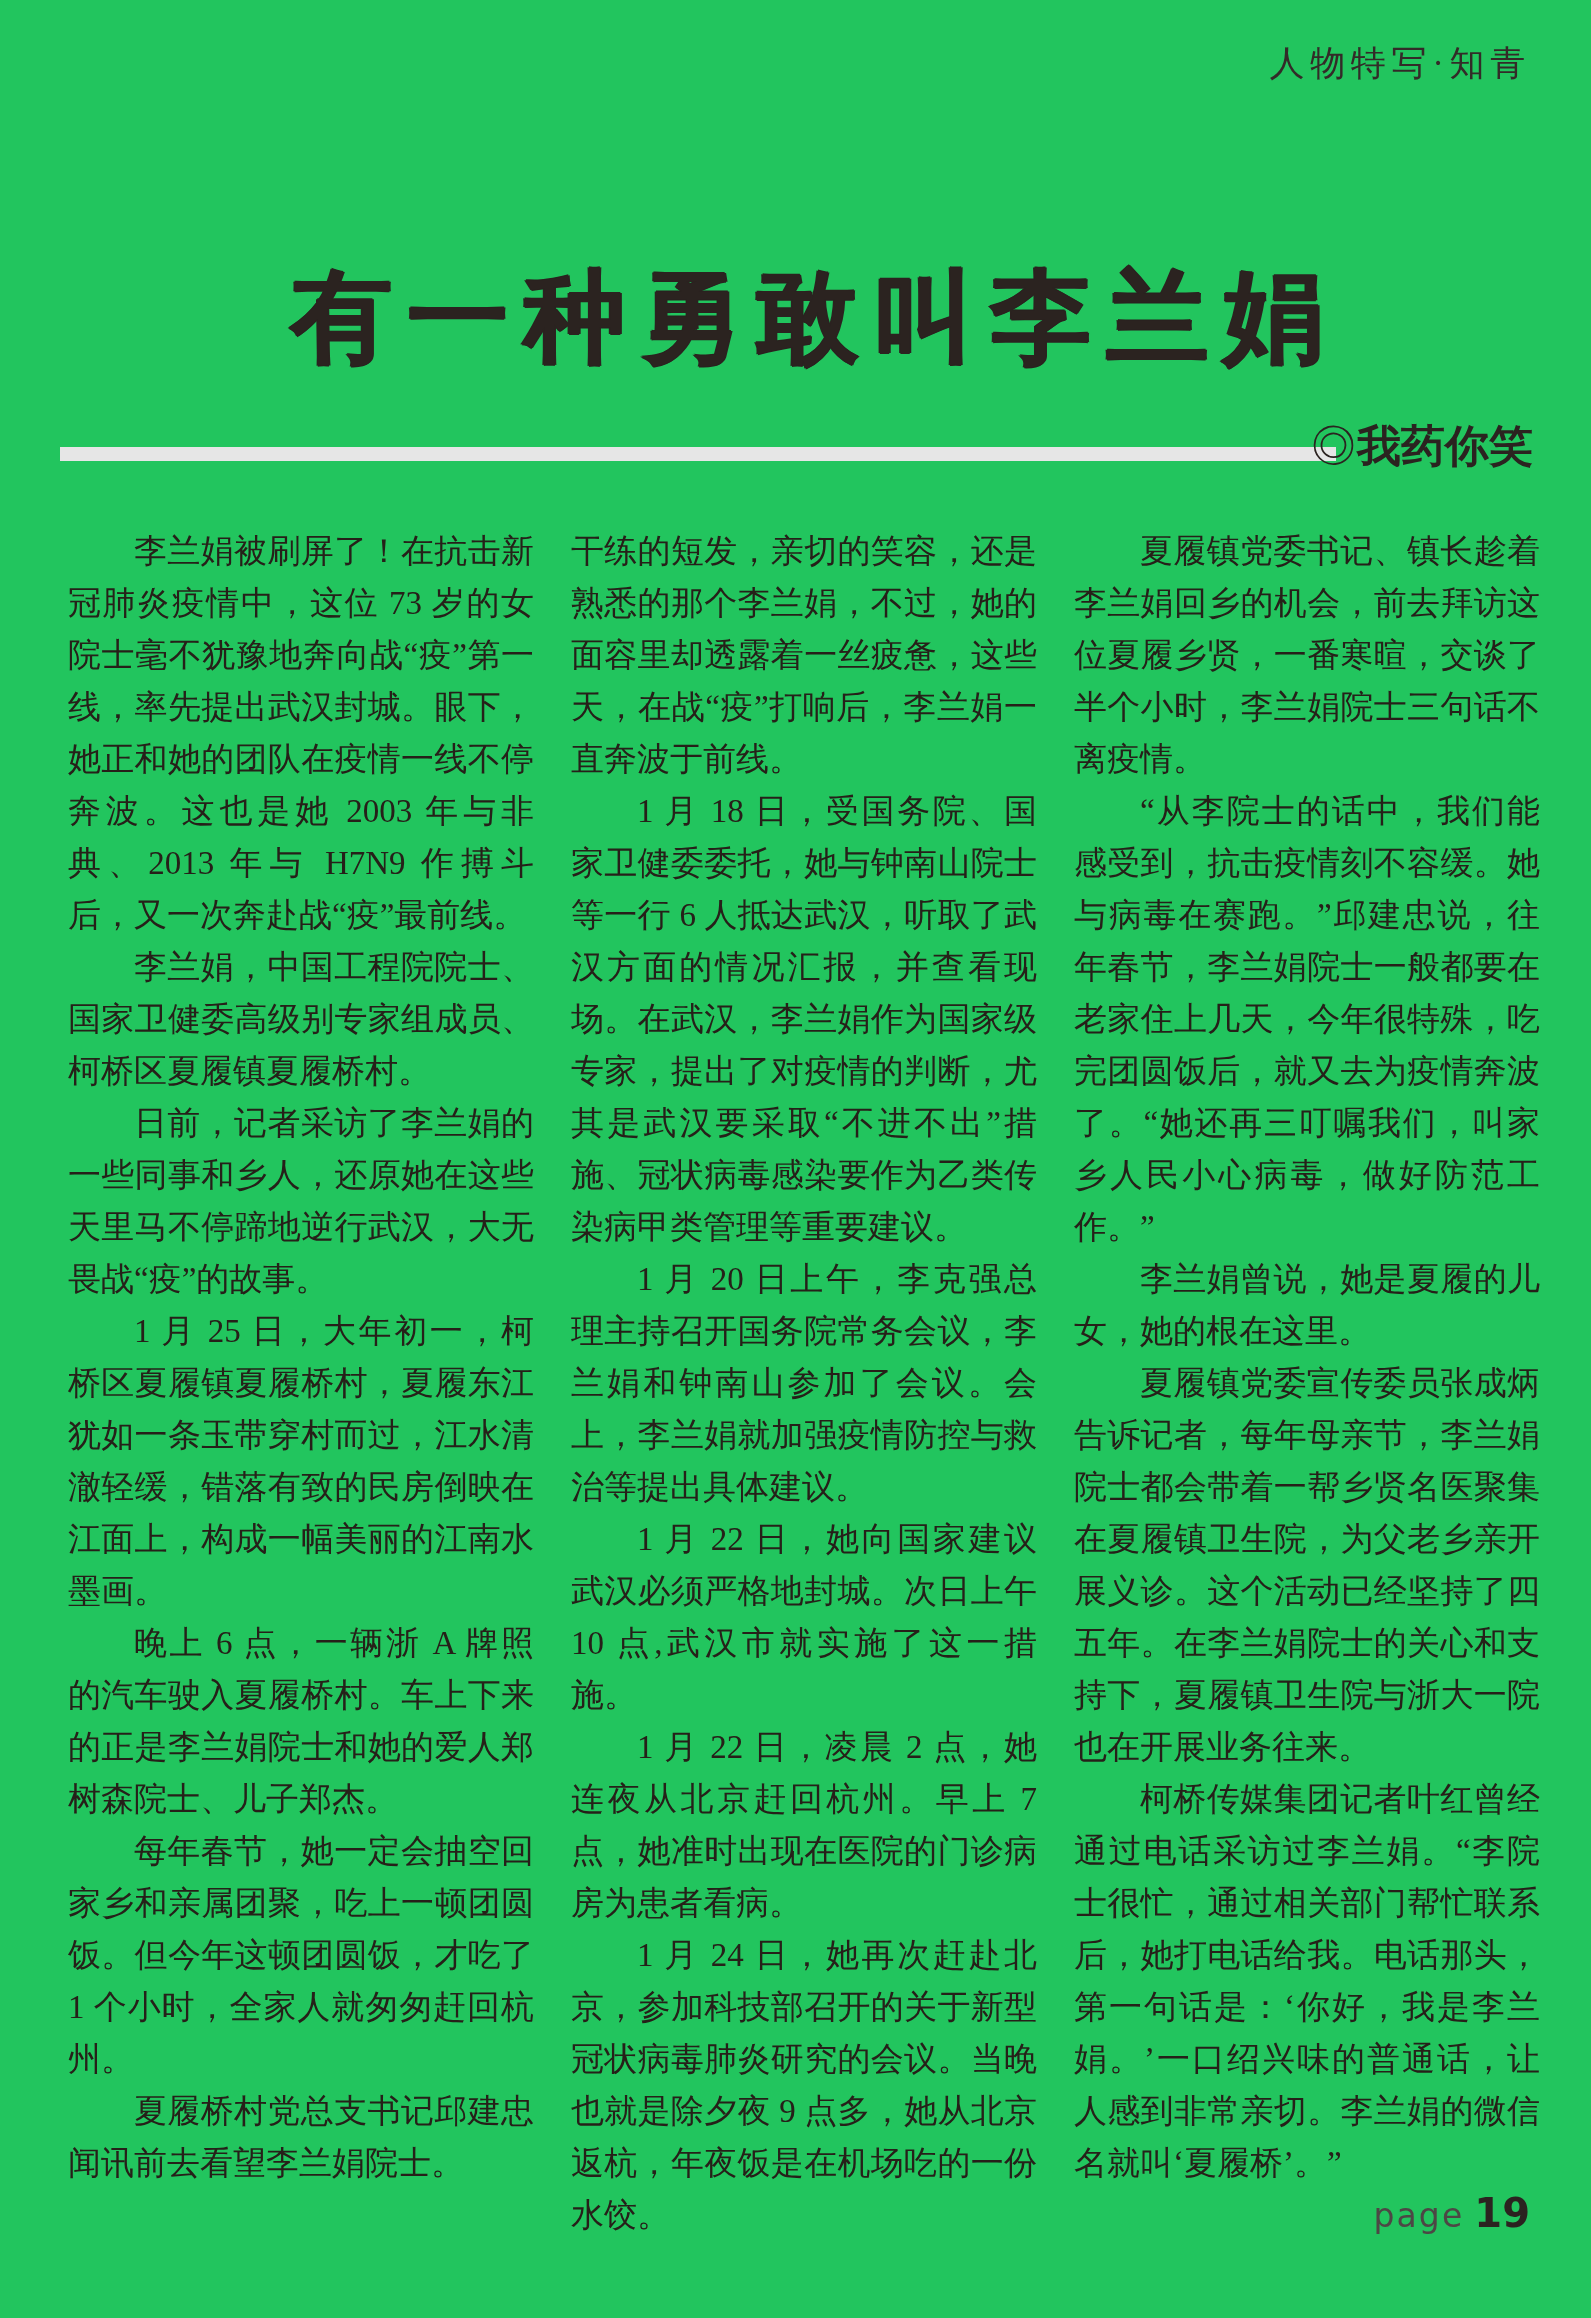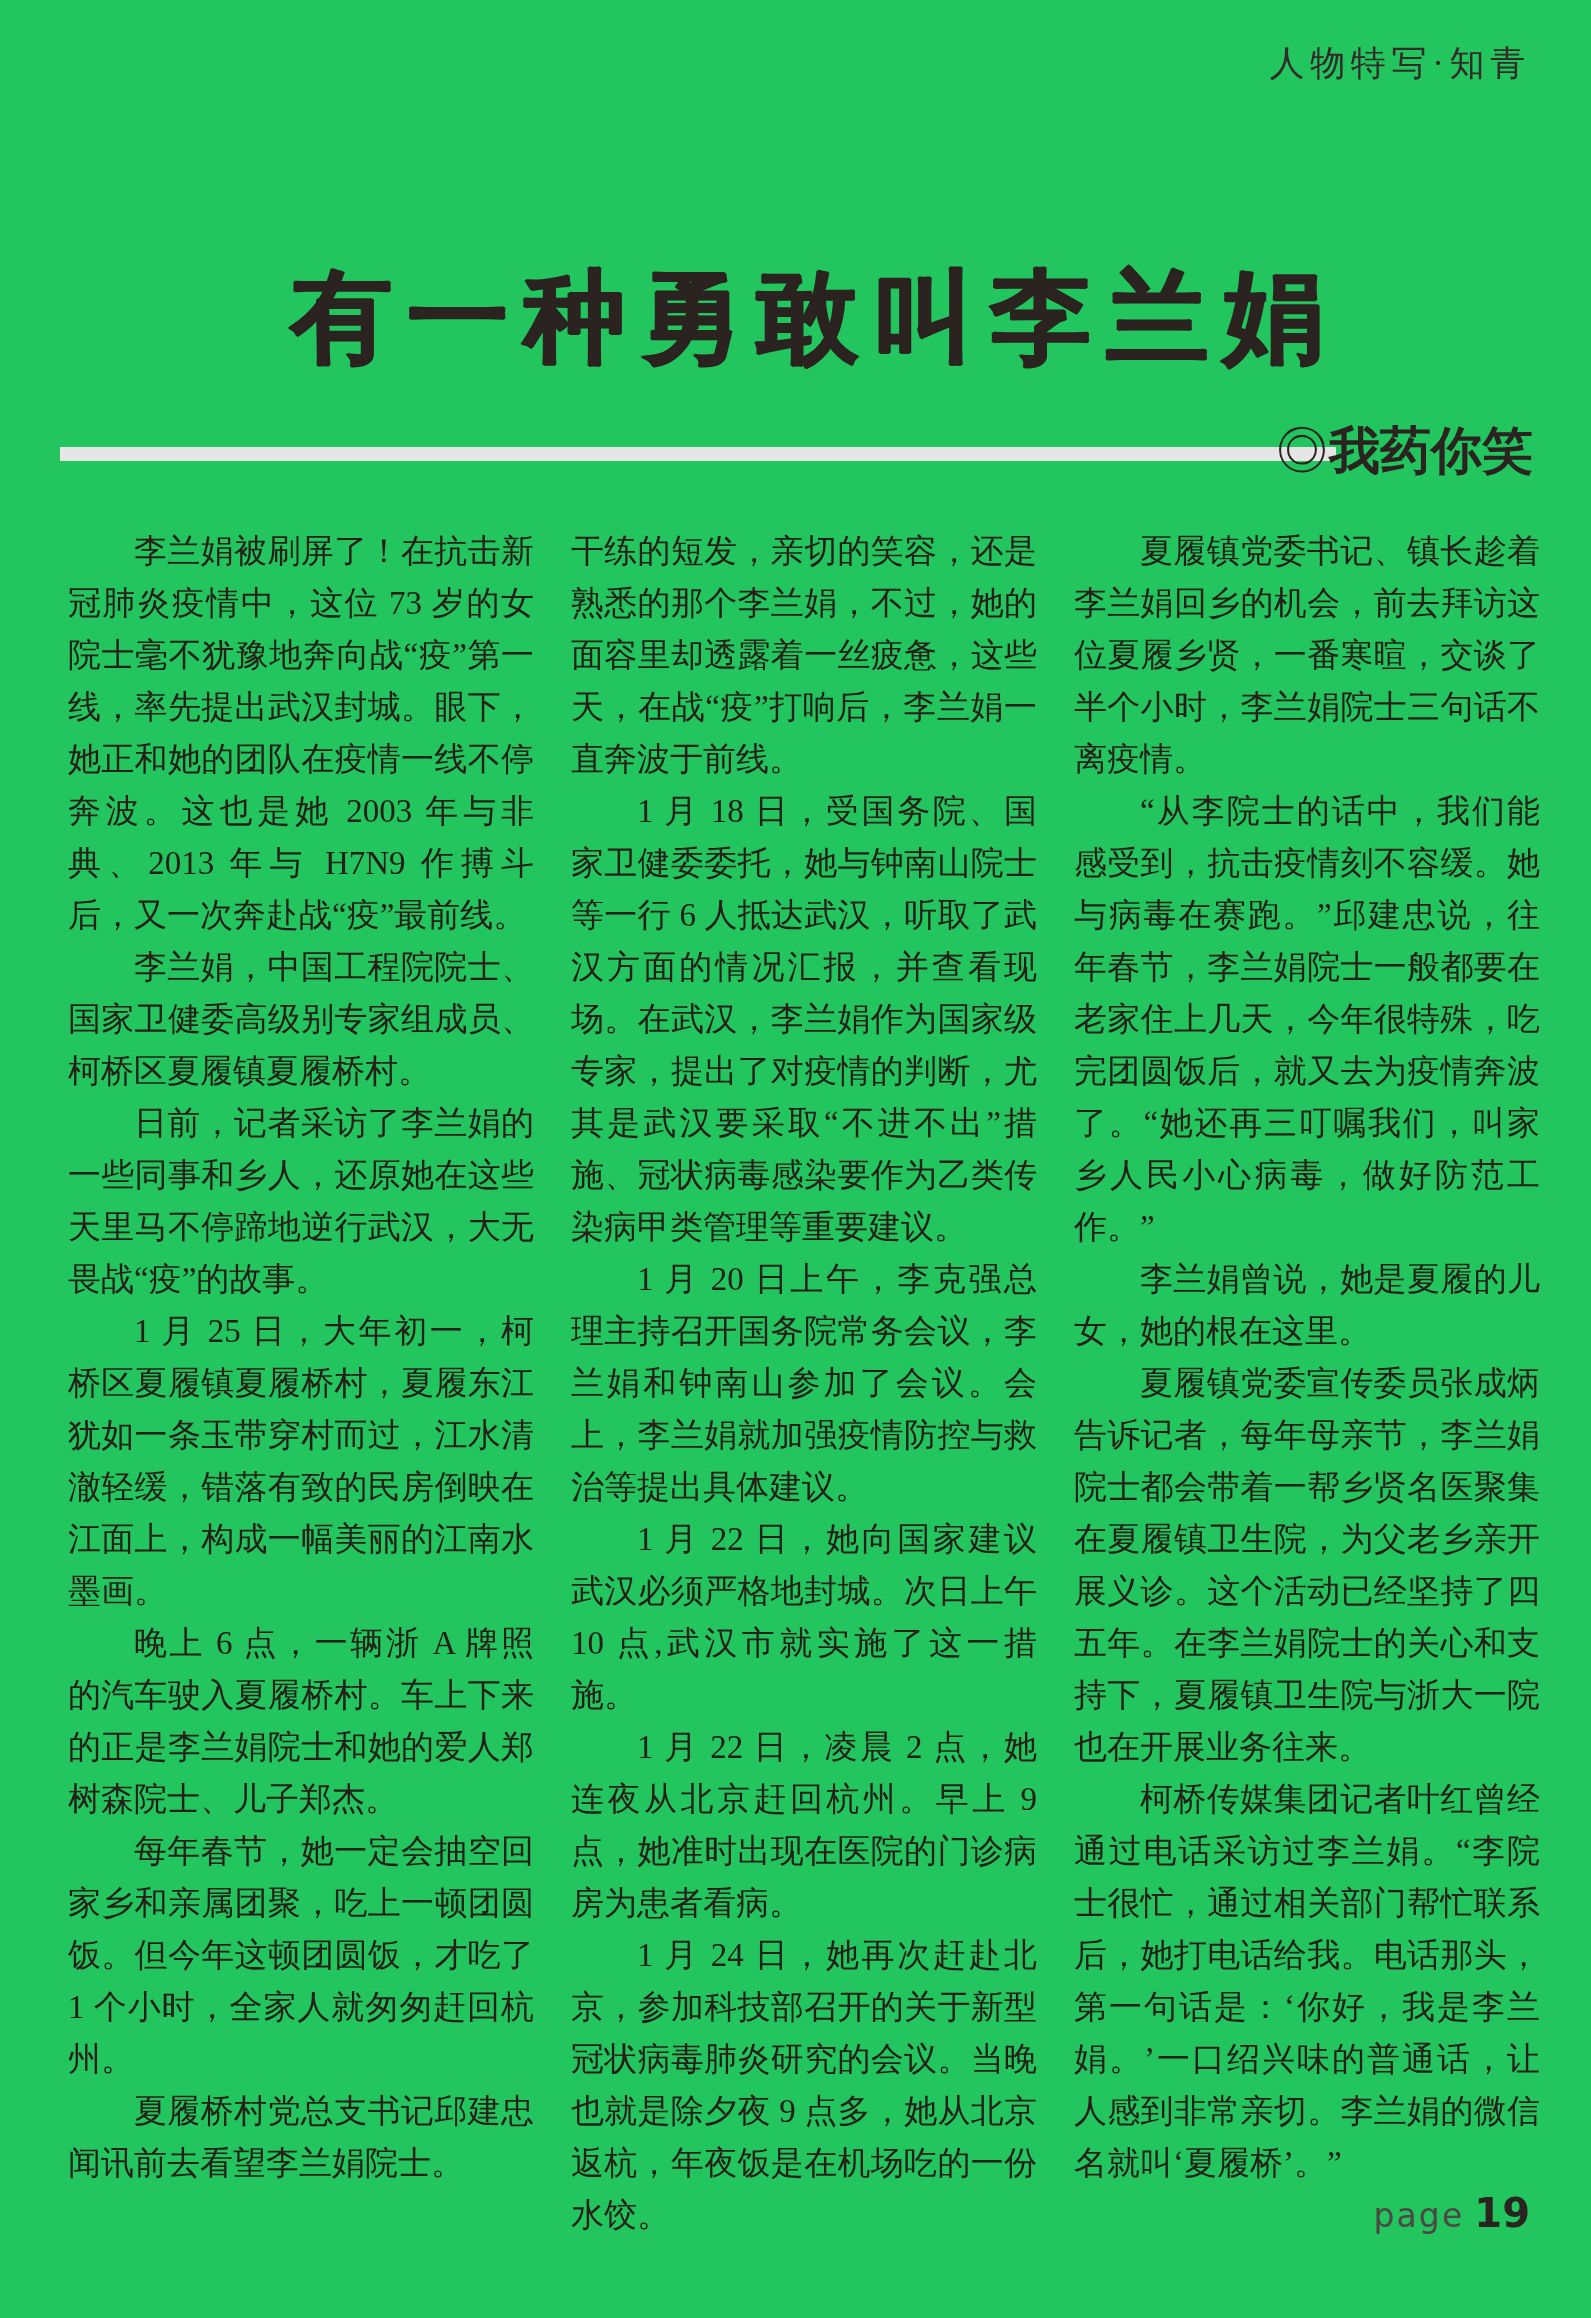--- a/index.html
+++ b/index.html
@@ -44,21 +44,21 @@
     width: 1276px;
     height: 13.5px;
     background: #e6e6e6;
   }
   .byline {
     position: absolute;
     top: 417px;
     right: 58px;
     font-family: "Liberation Sans", sans-serif;
     font-weight: 700;
-    font-size: 51px;
+    font-size: 44px;
     color: #2b2320;
     white-space: nowrap;
   }
   .byline-icon { margin-right: 1.4px; font-weight: 400; }
   .columns {
     position: absolute;
     top: 525px;
     left: 68px;
     width: 1472px;
     display: flex;
@@ -124,21 +124,21 @@
       <p>晚上 6 点，一辆浙 A 牌照的汽车驶入夏履桥村。车上下来的正是李兰娟院士和她的爱人郑树森院士、儿子郑杰。</p>
       <p>每年春节，她一定会抽空回家乡和亲属团聚，吃上一顿团圆饭。但今年这顿团圆饭，才吃了 1 个小时，全家人就匆匆赶回杭州。</p>
       <p>夏履桥村党总支书记邱建忠闻讯前去看望李兰娟院士。</p>
     </div>
 
     <div class="col">
       <p class="no-indent">干练的短发，亲切的笑容，还是熟悉的那个李兰娟，不过，她的面容里却透露着一丝疲惫，这些天，在战“疫”打响后，李兰娟一直奔波于前线。</p>
       <p>1 月 18 日，受国务院、国家卫健委委托，她与钟南山院士等一行 6 人抵达武汉，听取了武汉方面的情况汇报，并查看现场。在武汉，李兰娟作为国家级专家，提出了对疫情的判断，尤其是武汉要采取“不进不出”措施、冠状病毒感染要作为乙类传染病甲类管理等重要建议。</p>
       <p>1 月 20 日上午，李克强总理主持召开国务院常务会议，李兰娟和钟南山参加了会议。会上，李兰娟就加强疫情防控与救治等提出具体建议。</p>
       <p>1 月 22 日，她向国家建议武汉必须严格地封城。次日上午 10 点,武汉市就实施了这一措施。</p>
-      <p>1 月 22 日，凌晨 2 点，她连夜从北京赶回杭州。早上 9 点，她准时出现在医院的门诊病房为患者看病。</p>
+      <p>1 月 22 日，凌晨 2 点，她连夜从北京赶回杭州。早上 7 点，她准时出现在医院的门诊病房为患者看病。</p>
       <p>1 月 24 日，她再次赶赴北京，参加科技部召开的关于新型冠状病毒肺炎研究的会议。当晚也就是除夕夜 9 点多，她从北京返杭，年夜饭是在机场吃的一份水饺。</p>
     </div>
 
     <div class="col">
       <p>夏履镇党委书记、镇长趁着李兰娟回乡的机会，前去拜访这位夏履乡贤，一番寒暄，交谈了半个小时，李兰娟院士三句话不离疫情。</p>
       <p>“从李院士的话中，我们能感受到，抗击疫情刻不容缓。她与病毒在赛跑。”邱建忠说，往年春节，李兰娟院士一般都要在老家住上几天，今年很特殊，吃完团圆饭后，就又去为疫情奔波了。“她还再三叮嘱我们，叫家乡人民小心病毒，做好防范工作。”</p>
       <p>李兰娟曾说，她是夏履的儿女，她的根在这里。</p>
       <p>夏履镇党委宣传委员张成炳告诉记者，每年母亲节，李兰娟院士都会带着一帮乡贤名医聚集在夏履镇卫生院，为父老乡亲开展义诊。这个活动已经坚持了四五年。在李兰娟院士的关心和支持下，夏履镇卫生院与浙大一院也在开展业务往来。</p>
       <p>柯桥传媒集团记者叶红曾经通过电话采访过李兰娟。“李院士很忙，通过相关部门帮忙联系后，她打电话给我。电话那头，第一句话是：‘你好，我是李兰娟。’一口绍兴味的普通话，让人感到非常亲切。李兰娟的微信名就叫‘夏履桥’。”</p>
     </div>

